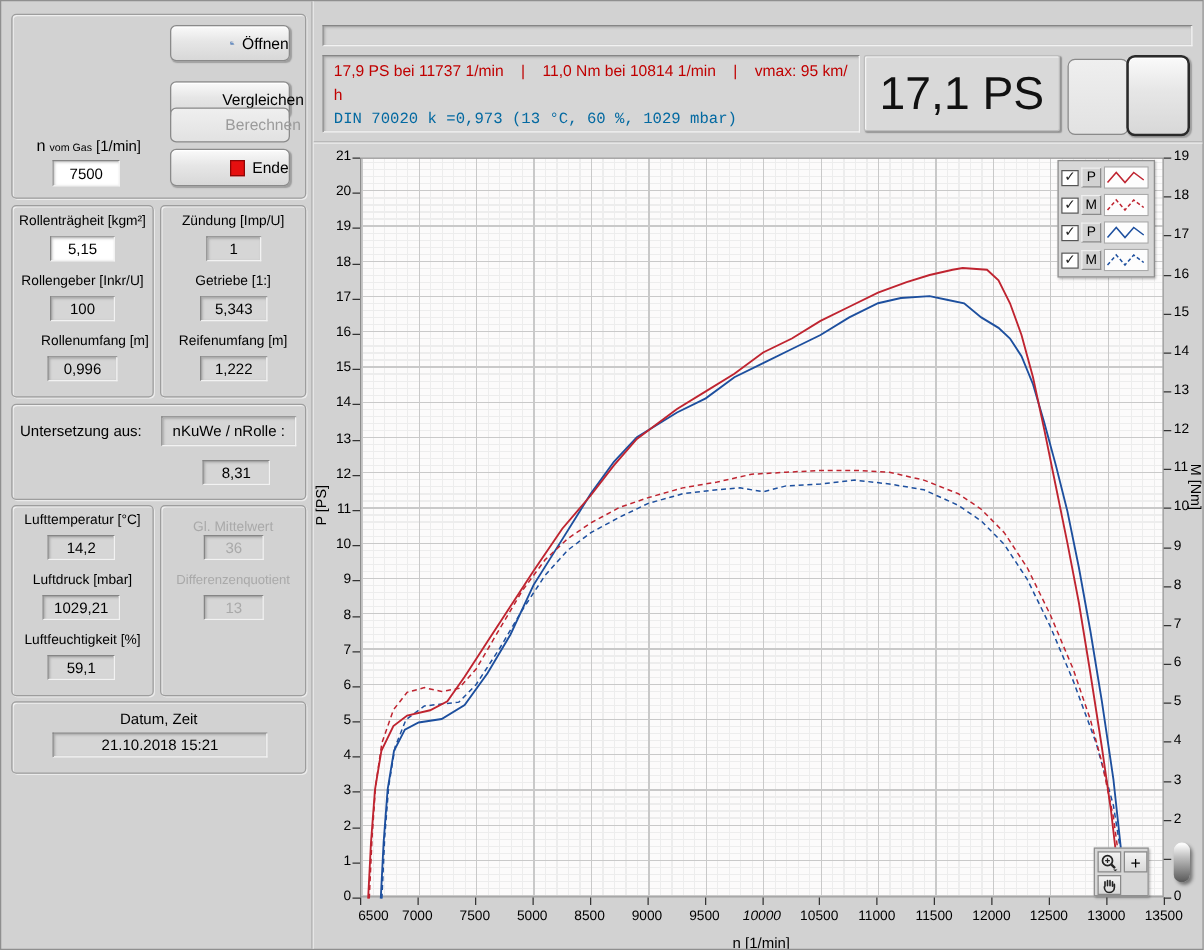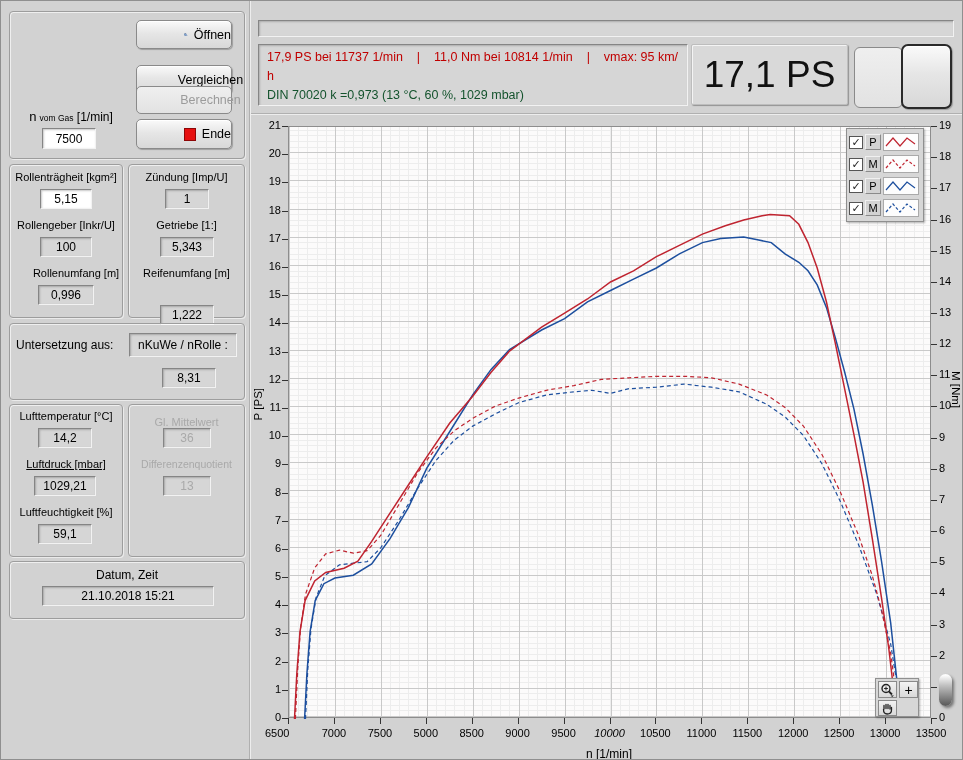--- a/index.html
+++ b/index.html
@@ -104,33 +104,33 @@
     <div class="lbl" style="left:0;top:102px;width:132px;font-size:11px;">Rollenumfang [m]</div>
     <div class="fld" style="left:28px;top:120px;width:56px;height:20px;">0,996</div>
   </div>
 
   <div class="box" style="left:127px;top:163px;width:117px;height:154px;">
     <div class="lbl" style="left:0;top:6px;width:115px;font-size:11px;">Zündung [Imp/U]</div>
     <div class="fld" style="left:36px;top:24px;width:44px;height:20px;">1</div>
     <div class="lbl" style="left:0;top:54px;width:115px;font-size:11px;">Getriebe [1:]</div>
     <div class="fld" style="left:31px;top:72px;width:54px;height:20px;">5,343</div>
     <div class="lbl" style="left:0;top:102px;width:115px;font-size:11px;">Reifenumfang [m]</div>
-    <div class="fld" style="left:31px;top:120px;width:54px;height:20px;margin-top:20px;">1,222</div>
+    <div class="fld" style="left:31px;top:120px;width:54px;height:20px;">1,222</div>
   </div>
 
   <div class="box" style="left:8px;top:322px;width:236px;height:77px;">
     <div class="lbl" style="left:6px;top:14px;width:104px;text-align:left;font-size:12px;">Untersetzung aus:</div>
     <div class="fld" style="left:119px;top:9px;width:108px;height:24px;font-size:12px;">nKuWe / nRolle :</div>
     <div class="fld" style="left:152px;top:44px;width:54px;height:20px;">8,31</div>
   </div>
 
   <div class="box" style="left:8px;top:403px;width:114px;height:153px;">
     <div class="lbl" style="left:0;top:5px;width:112px;font-size:11px;">Lufttemperatur [°C]</div>
     <div class="fld" style="left:28px;top:23px;width:54px;height:20px;">14,2</div>
-    <div class="lbl" style="left:0;top:53px;width:112px;font-size:11px;text-decoration:underline;">Luftdruck [mbar]</div>
+    <div class="lbl" style="left:0;top:53px;width:112px;font-size:11px;">Luftdruck [mbar]</div>
     <div class="fld" style="left:24px;top:71px;width:62px;height:20px;">1029,21</div>
     <div class="lbl" style="left:0;top:101px;width:112px;font-size:11px;">Luftfeuchtigkeit [%]</div>
     <div class="fld" style="left:28px;top:119px;width:54px;height:20px;">59,1</div>
   </div>
 
   <div class="box" style="left:127px;top:403px;width:117px;height:153px;">
     <div class="lbl dis" style="left:0;top:11px;width:115px;font-size:11px;">Gl. Mittelwert</div>
     <div class="fld dis" style="left:34px;top:23px;width:48px;height:20px;">36</div>
     <div class="lbl dis" style="left:0;top:53px;width:115px;font-size:10.5px;">Differenzenquotient</div>
     <div class="fld dis" style="left:34px;top:71px;width:48px;height:20px;">13</div>
@@ -139,21 +139,21 @@
   <div class="box" style="left:8px;top:560px;width:236px;height:58px;">
     <div class="lbl" style="left:0;top:6px;width:234px;font-size:12px;">Datum, Zeit</div>
     <div class="fld" style="left:32px;top:24px;width:172px;height:20px;">21.10.2018 15:21</div>
   </div>
 
   <div class="sunken" style="position:absolute;left:257px;top:19px;width:696px;height:17px;"></div>
 
   <div class="sunken" style="position:absolute;left:257px;top:43px;width:430px;height:62px;padding:3px 8px;">
     <div class="status-line" style="color:#c00000;">17,9 PS bei 11737 1/min    |    11,0 Nm bei 10814 1/min    |    vmax: 95 km/</div>
     <div class="status-line" style="color:#c00000;">h</div>
-    <div class="status-line" style="color:#14532d;">DIN 70020 k =0,973 (13 °C, 60 %, 1029 mbar)</div>
+    <div class="status-line" style="color:#0369a1;font-family:Liberation Mono, monospace;">DIN 70020 k =0,973 (13 °C, 60 %, 1029 mbar)</div>
   </div>
 
   <div class="raised" style="position:absolute;left:690px;top:43px;width:157px;height:61px;display:flex;align-items:center;justify-content:center;">
     <span class="bigps">17,1 PS</span>
   </div>
 
   <div class="btn dis" style="left:853px;top:46px;width:40px;height:61px;border-radius:6px;">
     <svg width="24" height="20" viewBox="0 0 24 20">
       <rect x="2" y="7" width="20" height="10" rx="2" fill="#ccd2d8" stroke="#aab2ba"></rect>
       <rect x="4" y="13" width="7" height="4" fill="#e9ecef" stroke="#b7bec6"></rect>
@@ -322,21 +322,21 @@
       <div class="tl" style="left:688px;top:127.6px;width:26px;text-align:left;">15</div>
       <div class="tickmark" style="left:680px;top:103.5px;width:6px;height:1px;"></div>
       <div class="tl" style="left:688px;top:96.5px;width:26px;text-align:left;">16</div>
       <div class="tickmark" style="left:680px;top:72.3px;width:6px;height:1px;"></div>
       <div class="tl" style="left:688px;top:65.3px;width:26px;text-align:left;">17</div>
       <div class="tickmark" style="left:680px;top:41.2px;width:6px;height:1px;"></div>
       <div class="tl" style="left:688px;top:34.2px;width:26px;text-align:left;">18</div>
       <div class="tickmark" style="left:680px;top:10.0px;width:6px;height:1px;"></div>
       <div class="tl" style="left:688px;top:3.0px;width:26px;text-align:left;">19</div>
       <div class="tickmark" style="left:37.0px;top:602px;width:1px;height:6px;"></div>
-      <div class="tl" style="left:14.0px;top:611px;width:46px;text-align:left;">6500</div>
+      <div class="tl" style="left:14.0px;top:611px;width:46px;text-align:right;">6500</div>
       <div class="tickmark" style="left:82.9px;top:602px;width:1px;height:6px;"></div>
       <div class="tl" style="left:59.9px;top:611px;width:46px;text-align:center;">7000</div>
       <div class="tickmark" style="left:128.9px;top:602px;width:1px;height:6px;"></div>
       <div class="tl" style="left:105.9px;top:611px;width:46px;text-align:center;">7500</div>
       <div class="tickmark" style="left:174.8px;top:602px;width:1px;height:6px;"></div>
       <div class="tl" style="left:151.8px;top:611px;width:46px;text-align:center;">5000</div>
       <div class="tickmark" style="left:220.7px;top:602px;width:1px;height:6px;"></div>
       <div class="tl" style="left:197.7px;top:611px;width:46px;text-align:center;">8500</div>
       <div class="tickmark" style="left:266.6px;top:602px;width:1px;height:6px;"></div>
       <div class="tl" style="left:243.6px;top:611px;width:46px;text-align:center;">9000</div>

